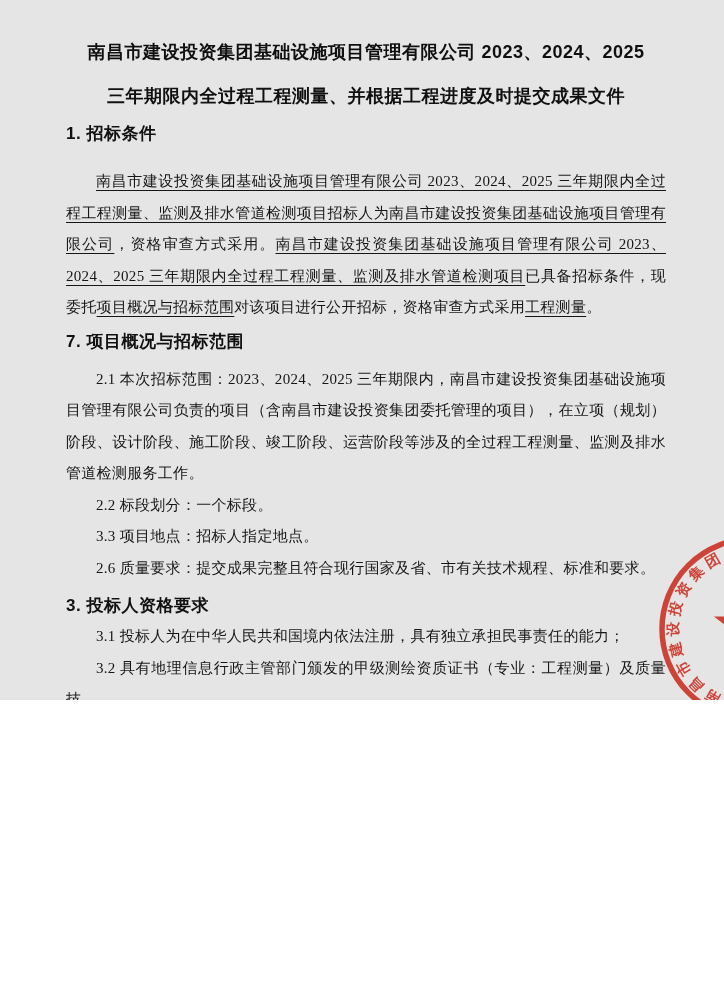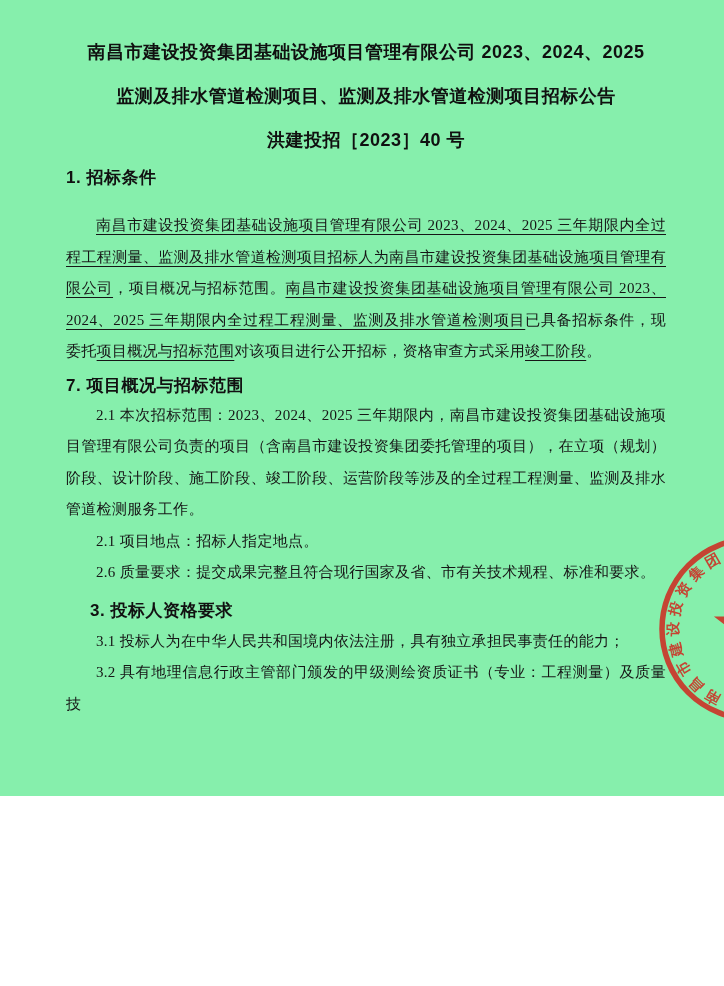--- a/index.html
+++ b/index.html
@@ -1,19 +1,19 @@
 <!DOCTYPE html>
 <html lang="zh"><head>
 <meta charset="utf-8">
 <style>
   html,body { margin:0; padding:0; background:#ffffff; }
   .page {
     position:relative;
-    width:724px; height:796px;
-    background:#86efac;
+    width:724px; height:700px;
+    background:#e5e5e5;
     overflow:hidden;
     font-family:"Liberation Serif","DejaVu Serif",serif;
     color:#1a1a1a;
     box-sizing:border-box;
   }
   .content { padding:30px 58px 0 66px; }
 
   .title-line {
     text-align:center;
     font-family:"Liberation Sans","DejaVu Sans",sans-serif;
@@ -27,33 +27,33 @@
     font-family:"Liberation Sans","DejaVu Sans",sans-serif;
     font-weight:bold;
     font-size:17px;
     line-height:28px;
     margin:0;
     color:#111;
     letter-spacing:0.5px;
   }
   .heading-1 { margin-top:2px; }
   .heading-2 { margin-top:4px; }
-  .heading-3 { margin-top:8px;margin-left:24px; }
+  .heading-3 { margin-top:8px; }
 
   .para {
     margin:0;
     font-size:15px;
     line-height:31.5px;
     text-align:justify;
     text-indent:2em;
     letter-spacing:0.3px;
     color:#161616;
   }
   .para-s1   { margin-top:18px; }
-  .para-s2-0 { }
+  .para-s2-0 { margin-top:8px; }
   .para-s3-0 { margin-top:1px; }
   .para-s3-1 { }
 
   .ul {
     text-decoration:underline;
     text-underline-offset:4px;
     text-decoration-thickness:1.3px;
   }
 
   .stamp {
@@ -78,29 +78,29 @@
   .crease-1 { left:70px;  top:902px; width:270px; transform:rotate(-6deg); }
   .crease-2 { left:540px; top:878px; width:210px; transform:rotate(14deg); }
 </style>
 </head>
 <body>
 
 <div class="page">
   <div class="content">
 
     <div class="title-line">南昌市建设投资集团基础设施项目管理有限公司 2023、2024、2025</div>
-    <div class="title-line">监测及排水管道检测项目、监测及排水管道检测项目招标公告</div>
-    <div class="title-line">洪建投招［2023］40 号</div>
+    <div class="title-line">三年期限内全过程工程测量、并根据工程进度及时提交成果文件</div>
 
     <h2 class="heading heading-1">1.  招标条件</h2>
-    <p class="para para-s1"><span class="ul">南昌市建设投资集团基础设施项目管理有限公司 2023、2024、2025 三年期限内全过程工程测量、监测及排水管道检测项目招标人为南昌市建设投资集团基础设施项目管理有限公司</span><span>，项目概况与招标范围。</span><span class="ul">南昌市建设投资集团基础设施项目管理有限公司 2023、2024、2025 三年期限内全过程工程测量、监测及排水管道检测项目</span><span>已具备招标条件，现委托</span><span class="ul">项目概况与招标范围</span><span>对该项目进行公开招标，资格审查方式采用</span><span class="ul">竣工阶段</span><span>。</span></p>
+    <p class="para para-s1"><span class="ul">南昌市建设投资集团基础设施项目管理有限公司 2023、2024、2025 三年期限内全过程工程测量、监测及排水管道检测项目招标人为南昌市建设投资集团基础设施项目管理有限公司</span><span>，资格审查方式采用。</span><span class="ul">南昌市建设投资集团基础设施项目管理有限公司 2023、2024、2025 三年期限内全过程工程测量、监测及排水管道检测项目</span><span>已具备招标条件，现委托</span><span class="ul">项目概况与招标范围</span><span>对该项目进行公开招标，资格审查方式采用</span><span class="ul">工程测量</span><span>。</span></p>
 
     <h2 class="heading heading-2">7.  项目概况与招标范围</h2>
     <p class="para para-s2-0"><span>2.1 本次招标范围：2023、2024、2025 三年期限内，南昌市建设投资集团基础设施项目管理有限公司负责的项目（含南昌市建设投资集团委托管理的项目），在立项（规划）阶段、设计阶段、施工阶段、竣工阶段、运营阶段等涉及的全过程工程测量、监测及排水管道检测服务工作。</span></p>
-    <p class="para"><span>2.1 项目地点：招标人指定地点。</span></p>
+    <p class="para"><span>2.2 标段划分：一个标段。</span></p>
+    <p class="para"><span>3.3 项目地点：招标人指定地点。</span></p>
     <p class="para"><span>2.6 质量要求：提交成果完整且符合现行国家及省、市有关技术规程、标准和要求。</span></p>
 
     <h2 class="heading heading-3">3.  投标人资格要求</h2>
     <p class="para para-s3-0"><span>3.1 投标人为在中华人民共和国境内依法注册，具有独立承担民事责任的能力；</span></p>
     <p class="para para-s3-1"><span>3.2 具有地理信息行政主管部门颁发的甲级测绘资质证书（专业：工程测量）及质量技</span></p>
   </div>
 
   <div class="stamp">
     <svg viewBox="0 0 200 200">
       <circle cx="100" cy="100" r="90" fill="none" stroke-width="5.5" stroke="#cb3629"></circle>

